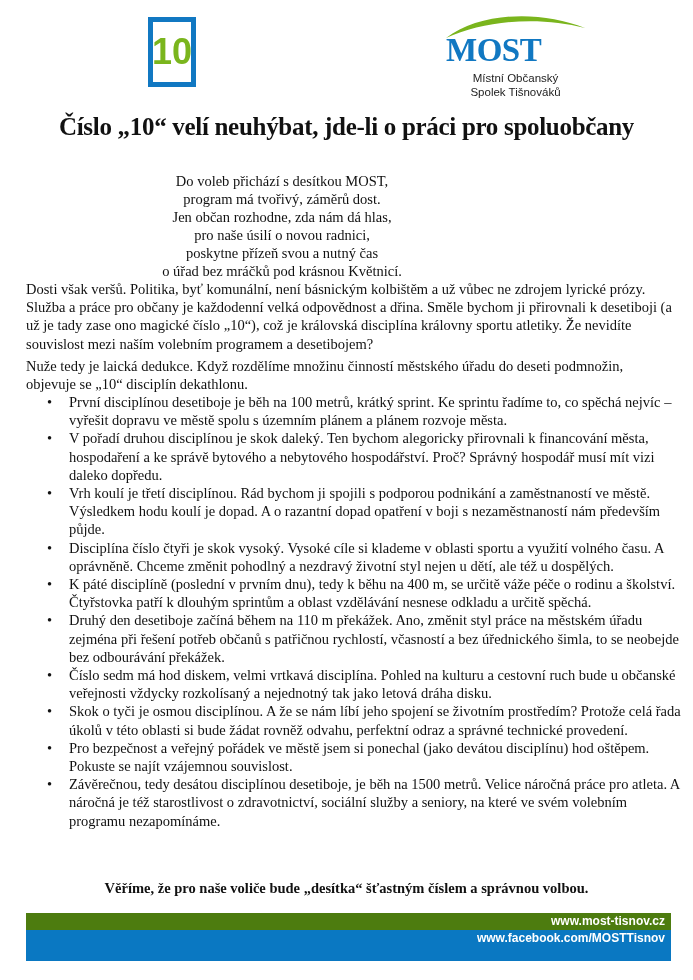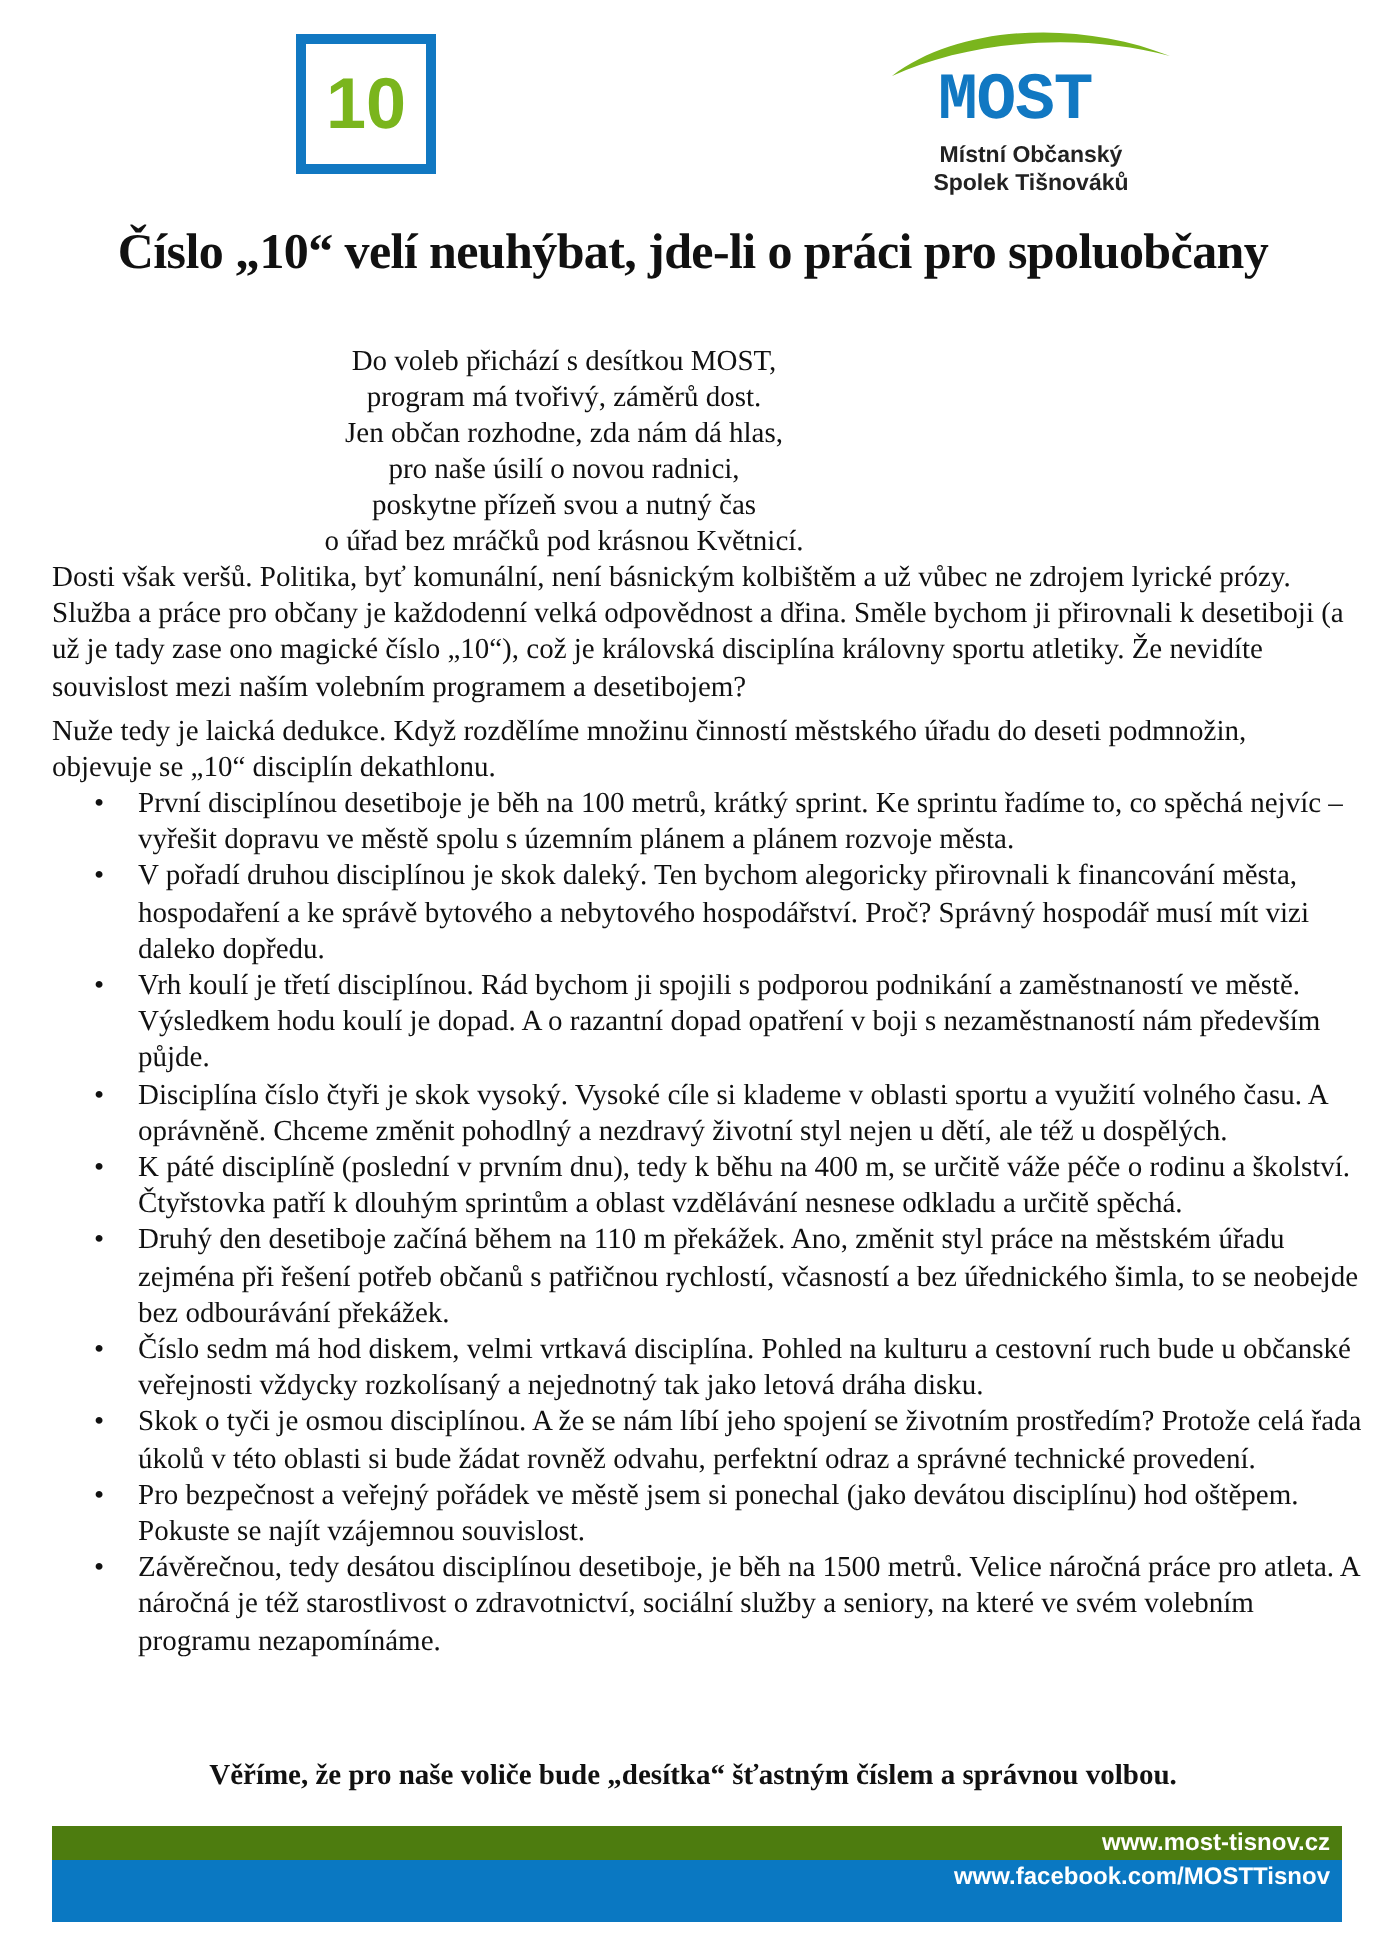--- a/index.html
+++ b/index.html
@@ -1,24 +1,24 @@
 <!DOCTYPE html>
 <html><head>
   <meta charset="utf-8">
   <style>
     html, body { margin: 0; padding: 0; background: #ffffff; }
     body { width: 693px; height: 980px; position: relative; overflow: hidden; font-family: "Liberation Serif", serif; color: #111; }
 
-    .badge-10 { position: absolute; left: 148px; top: 17px; width: 70px; height: 70px; box-sizing: border-box; border: 5px solid #1178c2; display: flex; align-items: center; justify-content: center; }
+    .badge-10 { position: absolute; left: 148px; top: 17px; width: 48px; height: 70px; box-sizing: border-box; border: 5px solid #1178c2; display: flex; align-items: center; justify-content: center; }
     .badge-10 span { font-family: "Liberation Sans", sans-serif; font-weight: bold; font-size: 36px; color: #7ab51d; letter-spacing: 0px; }
 
     .logo { position: absolute; left: 440px; top: 12px; width: 160px; height: 90px; }
     .logo svg { position: absolute; left: 0; top: 0; }
-    .logo-most { position: absolute; left: 29px; top: 22px; font-family: Liberation Mono, monospace; font-weight: bold; font-size: 33px; color: #1178c2; letter-spacing: -0.5px; line-height: 1; }
-    .logo-sub { position: absolute; left: 18px; top: 59px; font-family: "Liberation Sans", sans-serif; font-weight: bold; font-size: 11.5px; color: #222; line-height: 14px; text-align: center; width: 115px; }
+    .logo-most { position: absolute; left: 6px; top: 22px; font-family: Liberation Serif, serif; font-weight: bold; font-size: 33px; color: #1178c2; letter-spacing: -0.5px; line-height: 1; }
+    .logo-sub { position: absolute; left: 18px; top: 59px; font-family: "Liberation Sans", sans-serif; font-weight: normal; font-size: 11.5px; color: #222; line-height: 14px; text-align: center; width: 115px; }
 
     .title { position: absolute; left: 0; top: 113px; width: 693px; text-align: center; font-weight: bold; font-size: 25px; letter-spacing: -0.3px; }
 
     .poem { position: absolute; left: 0; top: 156px; width: 564px; text-align: center; font-size: 14.5px; line-height: 18px; margin-top: 16px; }
 
     .para { position: absolute; left: 26px; width: 650px; font-size: 14.5px; line-height: 18.2px; }
     .p1 { top: 280px; }
     .p2 { top: 357px; }
 
     .list { position: absolute; left: 26px; top: 393px; width: 655px; margin: 0; padding: 0; list-style: none; font-size: 14.5px; line-height: 18.2px; }

